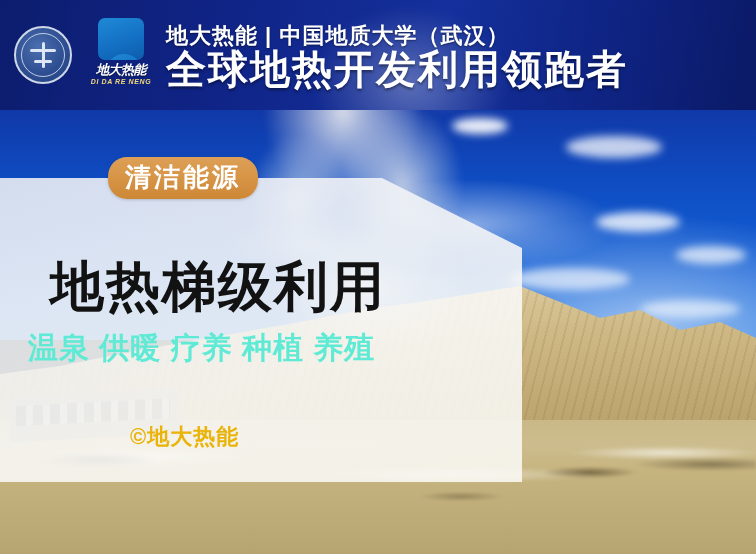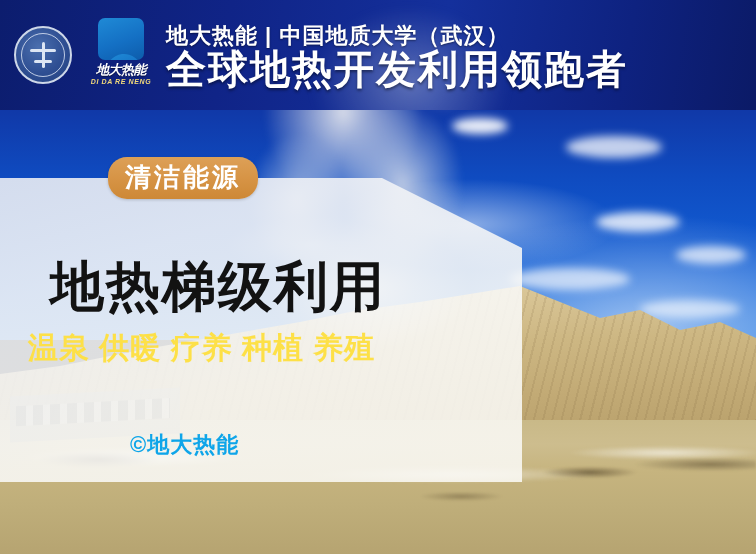--- a/index.html
+++ b/index.html
@@ -184,26 +184,26 @@
   }
 
   .title{
     position:absolute;left:24px;top:95px;
     color:#121212;font-size:54px;font-weight:bold;letter-spacing:2px;line-height:62px;
     white-space:nowrap;
     margin-left:26px;
   }
   .subtitle{
     position:absolute;left:28px;top:170px;
-    color:#fde047;font-size:30px;font-weight:bold;letter-spacing:1px;line-height:36px;
+    color:#5eead4;font-size:30px;font-weight:bold;letter-spacing:1px;line-height:36px;
     white-space:nowrap;
   }
   .copyright{
-    position:absolute;left:130px;top:272px;
-    color:#0ea5e9;font-size:22px;font-weight:bold;letter-spacing:1px;line-height:26px;
+    position:absolute;left:130px;top:264px;
+    color:#eab308;font-size:22px;font-weight:bold;letter-spacing:1px;line-height:26px;
     white-space:nowrap;
   }
 </style>
 </head>
 <body>
 
 <div class="banner">
 
   <div class="photo">
     <div class="sky"></div>

